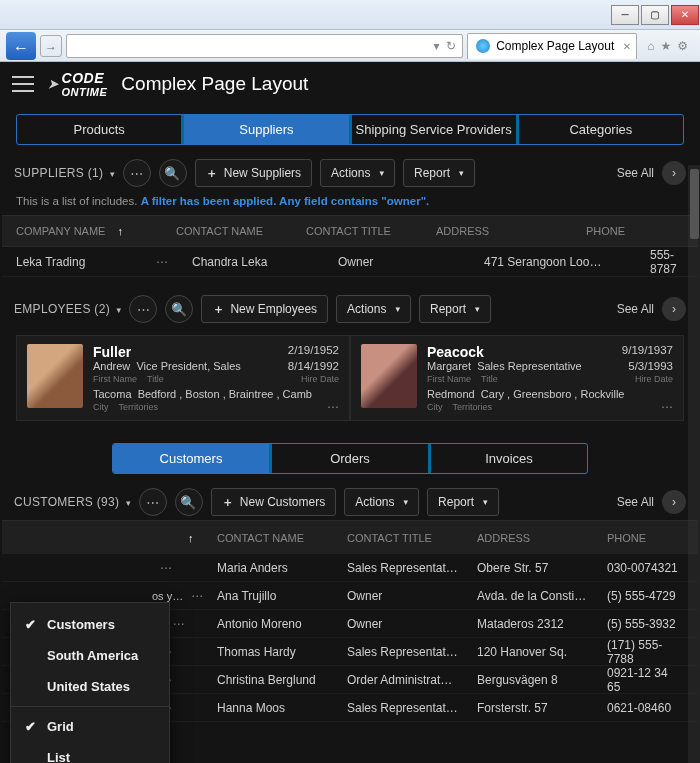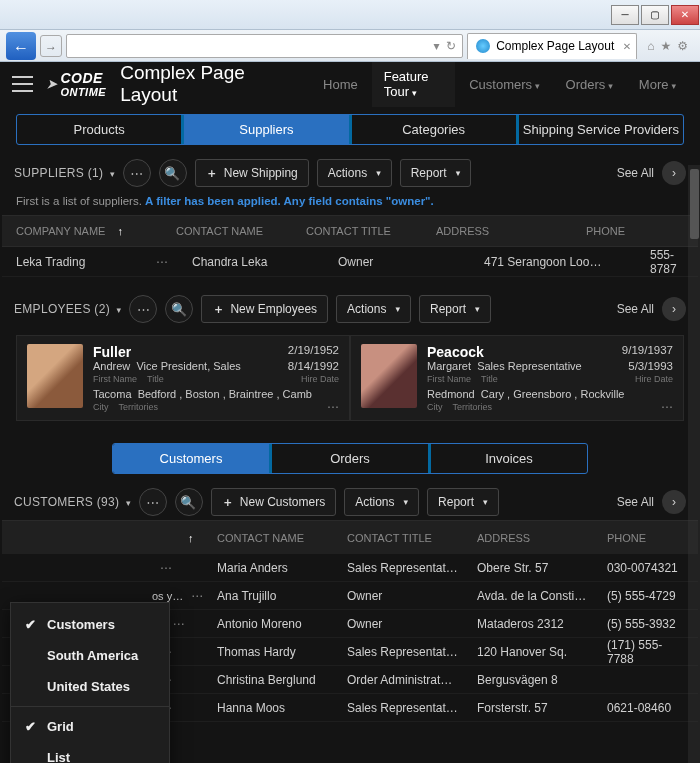--- a/index.html
+++ b/index.html
@@ -133,57 +133,50 @@
         <span></span>
       </div>
     <div class="logo">
       <span>➤</span>
       <div>
         <div class="logo-top">CODE</div>
         <div class="logo-sub">ONTIME</div>
       </div>
     </div>
     <div class="app-title">Complex Page Layout</div>
-    <div class="topnav">
-      <a>Home</a>
-      <a class="active"><span>Feature Tour</span><span class="caret">▾</span></a>
-      <a><span>Customers</span><span class="caret">▾</span></a>
-      <a><span>Orders</span><span class="caret">▾</span></a>
-      <a><span>More</span><span class="caret">▾</span></a>
-    </div>
   </div>
 
   <div class="tabbar">
     <div>Products</div>
     <div class="active">Suppliers</div>
+    <div>Shipping Service Providers</div>
     <div>Categories</div>
-    <div>Shipping Service Providers</div>
   </div>
 
   <div class="section-toolbar">
     <span class="sec-title"><span>SUPPLIERS (1)</span> <span class="caret">▾</span></span>
     <div class="icon-btn">⋯</div>
     <div class="icon-btn">🔍</div>
     <div class="btn">
         <b>＋</b>
-        <span>New Shipping</span>
+        <span>New Suppliers</span>
       </div>
     <div class="btn">
         <span>Actions</span>
         <span class="caret">▾</span>
       </div>
     <div class="btn">
         <span>Report</span>
         <span class="caret">▾</span>
       </div>
     <span class="see-all">See All</span>
     <div class="chev-right">›</div>
   </div>
   <div class="filter-note">
-    <span>First is a list of suppliers. </span><a>A filter has been applied. Any field contains "owner".</a>
+    <span>This is a list of includes. </span><a>A filter has been applied. Any field contains "owner".</a>
   </div>
   <div class="table-head">
     <div class="col-company">
         <span>COMPANY NAME</span>
         <span class="sort-arrow">↑</span>
       </div>
     <div class="col-contact">CONTACT NAME</div>
     <div class="col-title">CONTACT TITLE</div>
     <div class="col-addr">ADDRESS</div>
     <div class="col-phone">PHONE</div>
@@ -346,20 +339,21 @@
         <div class="cc5">(171) 555-7788</div>
       </div>
       <div class="cust-row">
         <div class="cc1">
           <span style="color:#ccc;margin-left:-30px;font-size:11px"></span>
           <span class="row-dots">⋯</span>
         </div>
         <div class="cc2">Christina Berglund</div>
         <div class="cc3">Order Administrat…</div>
         <div class="cc4">Bergusvägen 8</div>
+        <div class="cc5">0921-12 34 65</div>
       </div>
       <div class="cust-row">
         <div class="cc1">
           <span style="color:#ccc;margin-left:-30px;font-size:11px"></span>
           <span class="row-dots">⋯</span>
         </div>
         <div class="cc2">Hanna Moos</div>
         <div class="cc3">Sales Representat…</div>
         <div class="cc4">Forsterstr. 57</div>
         <div class="cc5">0621-08460</div>

